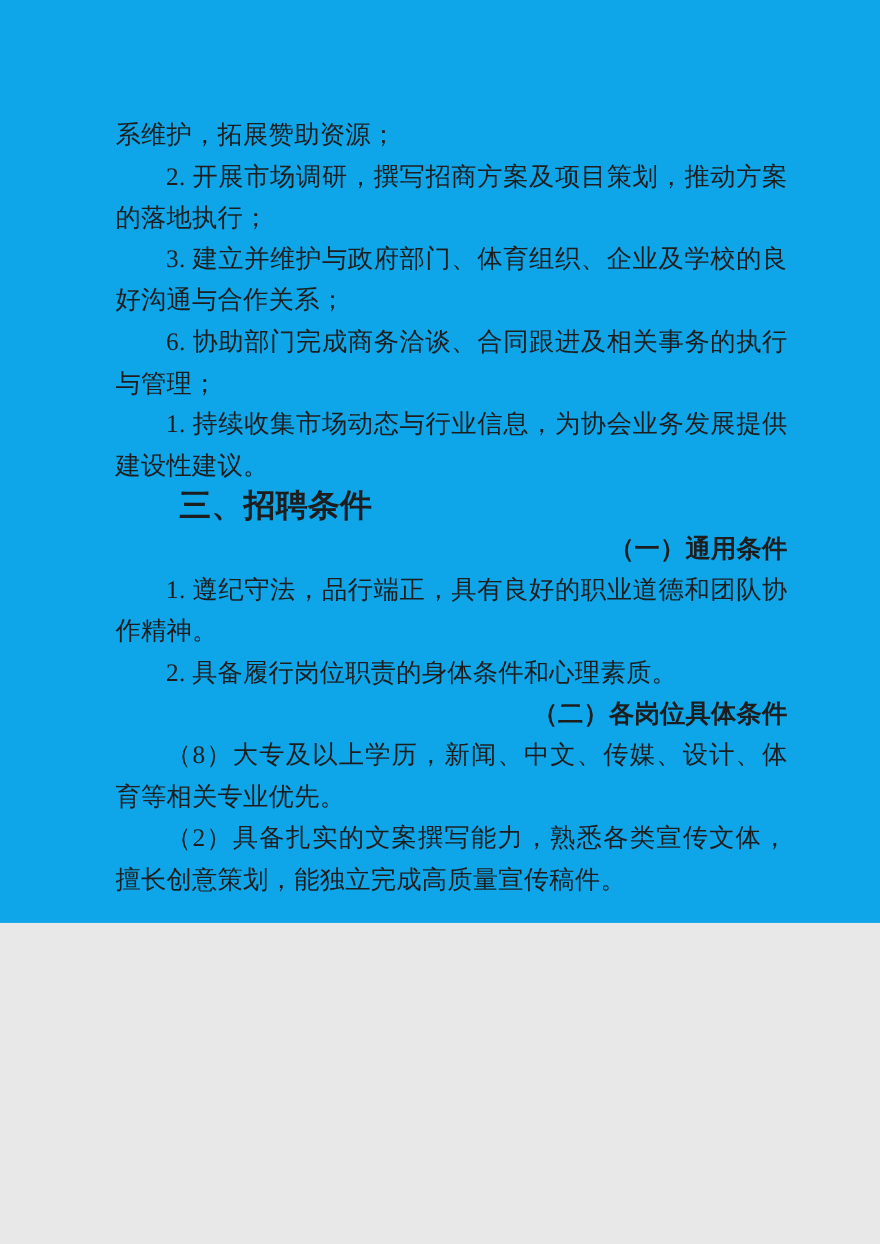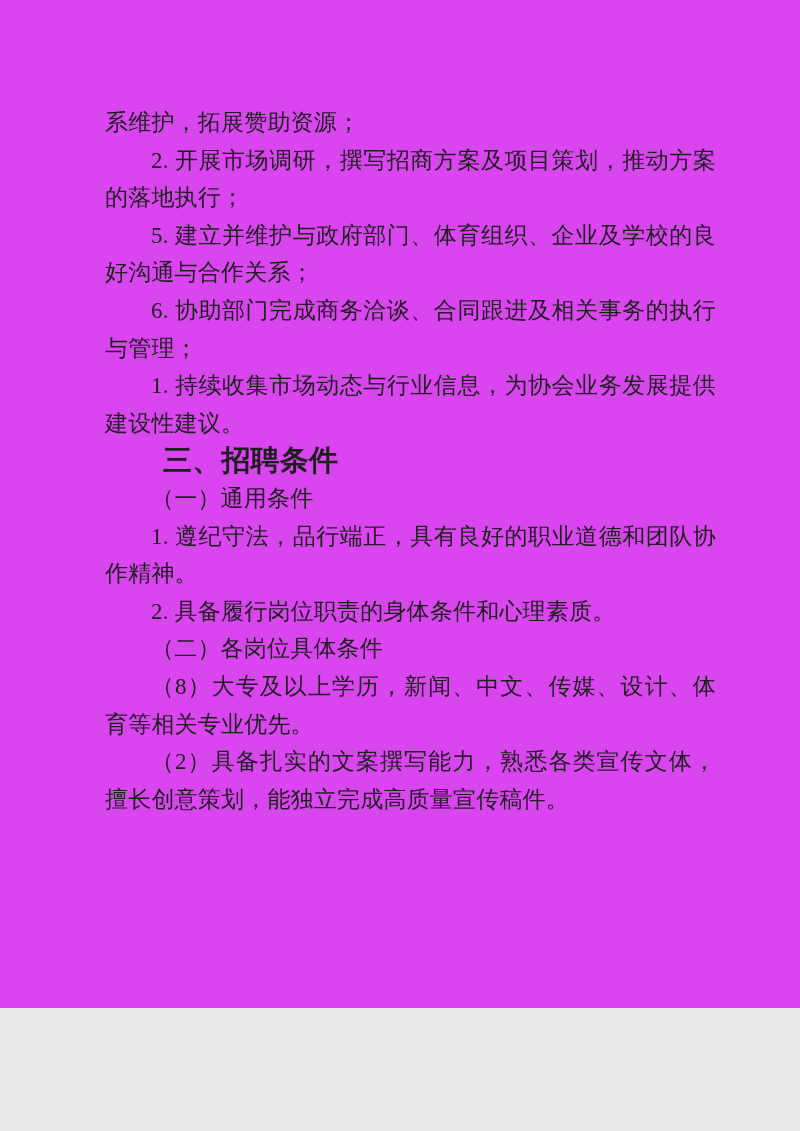--- a/index.html
+++ b/index.html
@@ -3,23 +3,23 @@
 <meta charset="utf-8">
 <style>
   html, body {
     margin: 0;
     padding: 0;
     background: #e8e8e8;
   }
   .page {
     position: relative;
     width: 800px;
-    height: 1008px;
+    height: 839px;
     margin: 0 auto;
-    background: #d946ef;
+    background: #0ea5e9;
     overflow: hidden;
     font-family: "Liberation Serif", "DejaVu Serif", serif;
     color: #1d1d1d;
   }
   .content {
     position: absolute;
     left: 105px;
     top: 104px;
     width: 611px;
   }
@@ -34,41 +34,42 @@
   .para.no-indent {
     text-indent: 0;
   }
   .para.heading {
     font-family: "Liberation Sans", "DejaVu Sans", sans-serif;
     font-weight: bold;
     font-size: 29px;
     text-align: left;
   }
   .para.subheading {
-    text-align: left;
+    text-align: right;
+    font-weight: bold;
   }
   .footer {
     position: absolute;
     left: 0;
     width: 800px;
     top: 1043px;
     text-align: center;
     font-size: 21px;
     letter-spacing: 1px;
     color: #1d1d1d;
   }
 </style>
 </head>
 <body>
 
 <div class="page">
   <div class="content">
     <p class="para no-indent">系维护，拓展赞助资源；</p>
     <p class="para">2. 开展市场调研，撰写招商方案及项目策划，推动方案的落地执行；</p>
-    <p class="para">5. 建立并维护与政府部门、体育组织、企业及学校的良好沟通与合作关系；</p>
+    <p class="para">3. 建立并维护与政府部门、体育组织、企业及学校的良好沟通与合作关系；</p>
     <p class="para">6. 协助部门完成商务洽谈、合同跟进及相关事务的执行与管理；</p>
     <p class="para">1. 持续收集市场动态与行业信息，为协会业务发展提供建设性建议。</p>
     <p class="para heading">三、招聘条件</p>
     <p class="para subheading">（一）通用条件</p>
     <p class="para">1. 遵纪守法，品行端正，具有良好的职业道德和团队协作精神。</p>
     <p class="para">2. 具备履行岗位职责的身体条件和心理素质。</p>
     <p class="para subheading">（二）各岗位具体条件</p>
     <p class="para">（8）大专及以上学历，新闻、中文、传媒、设计、体育等相关专业优先。</p>
     <p class="para">（2）具备扎实的文案撰写能力，熟悉各类宣传文体，擅长创意策划，能独立完成高质量宣传稿件。</p>
   </div>

